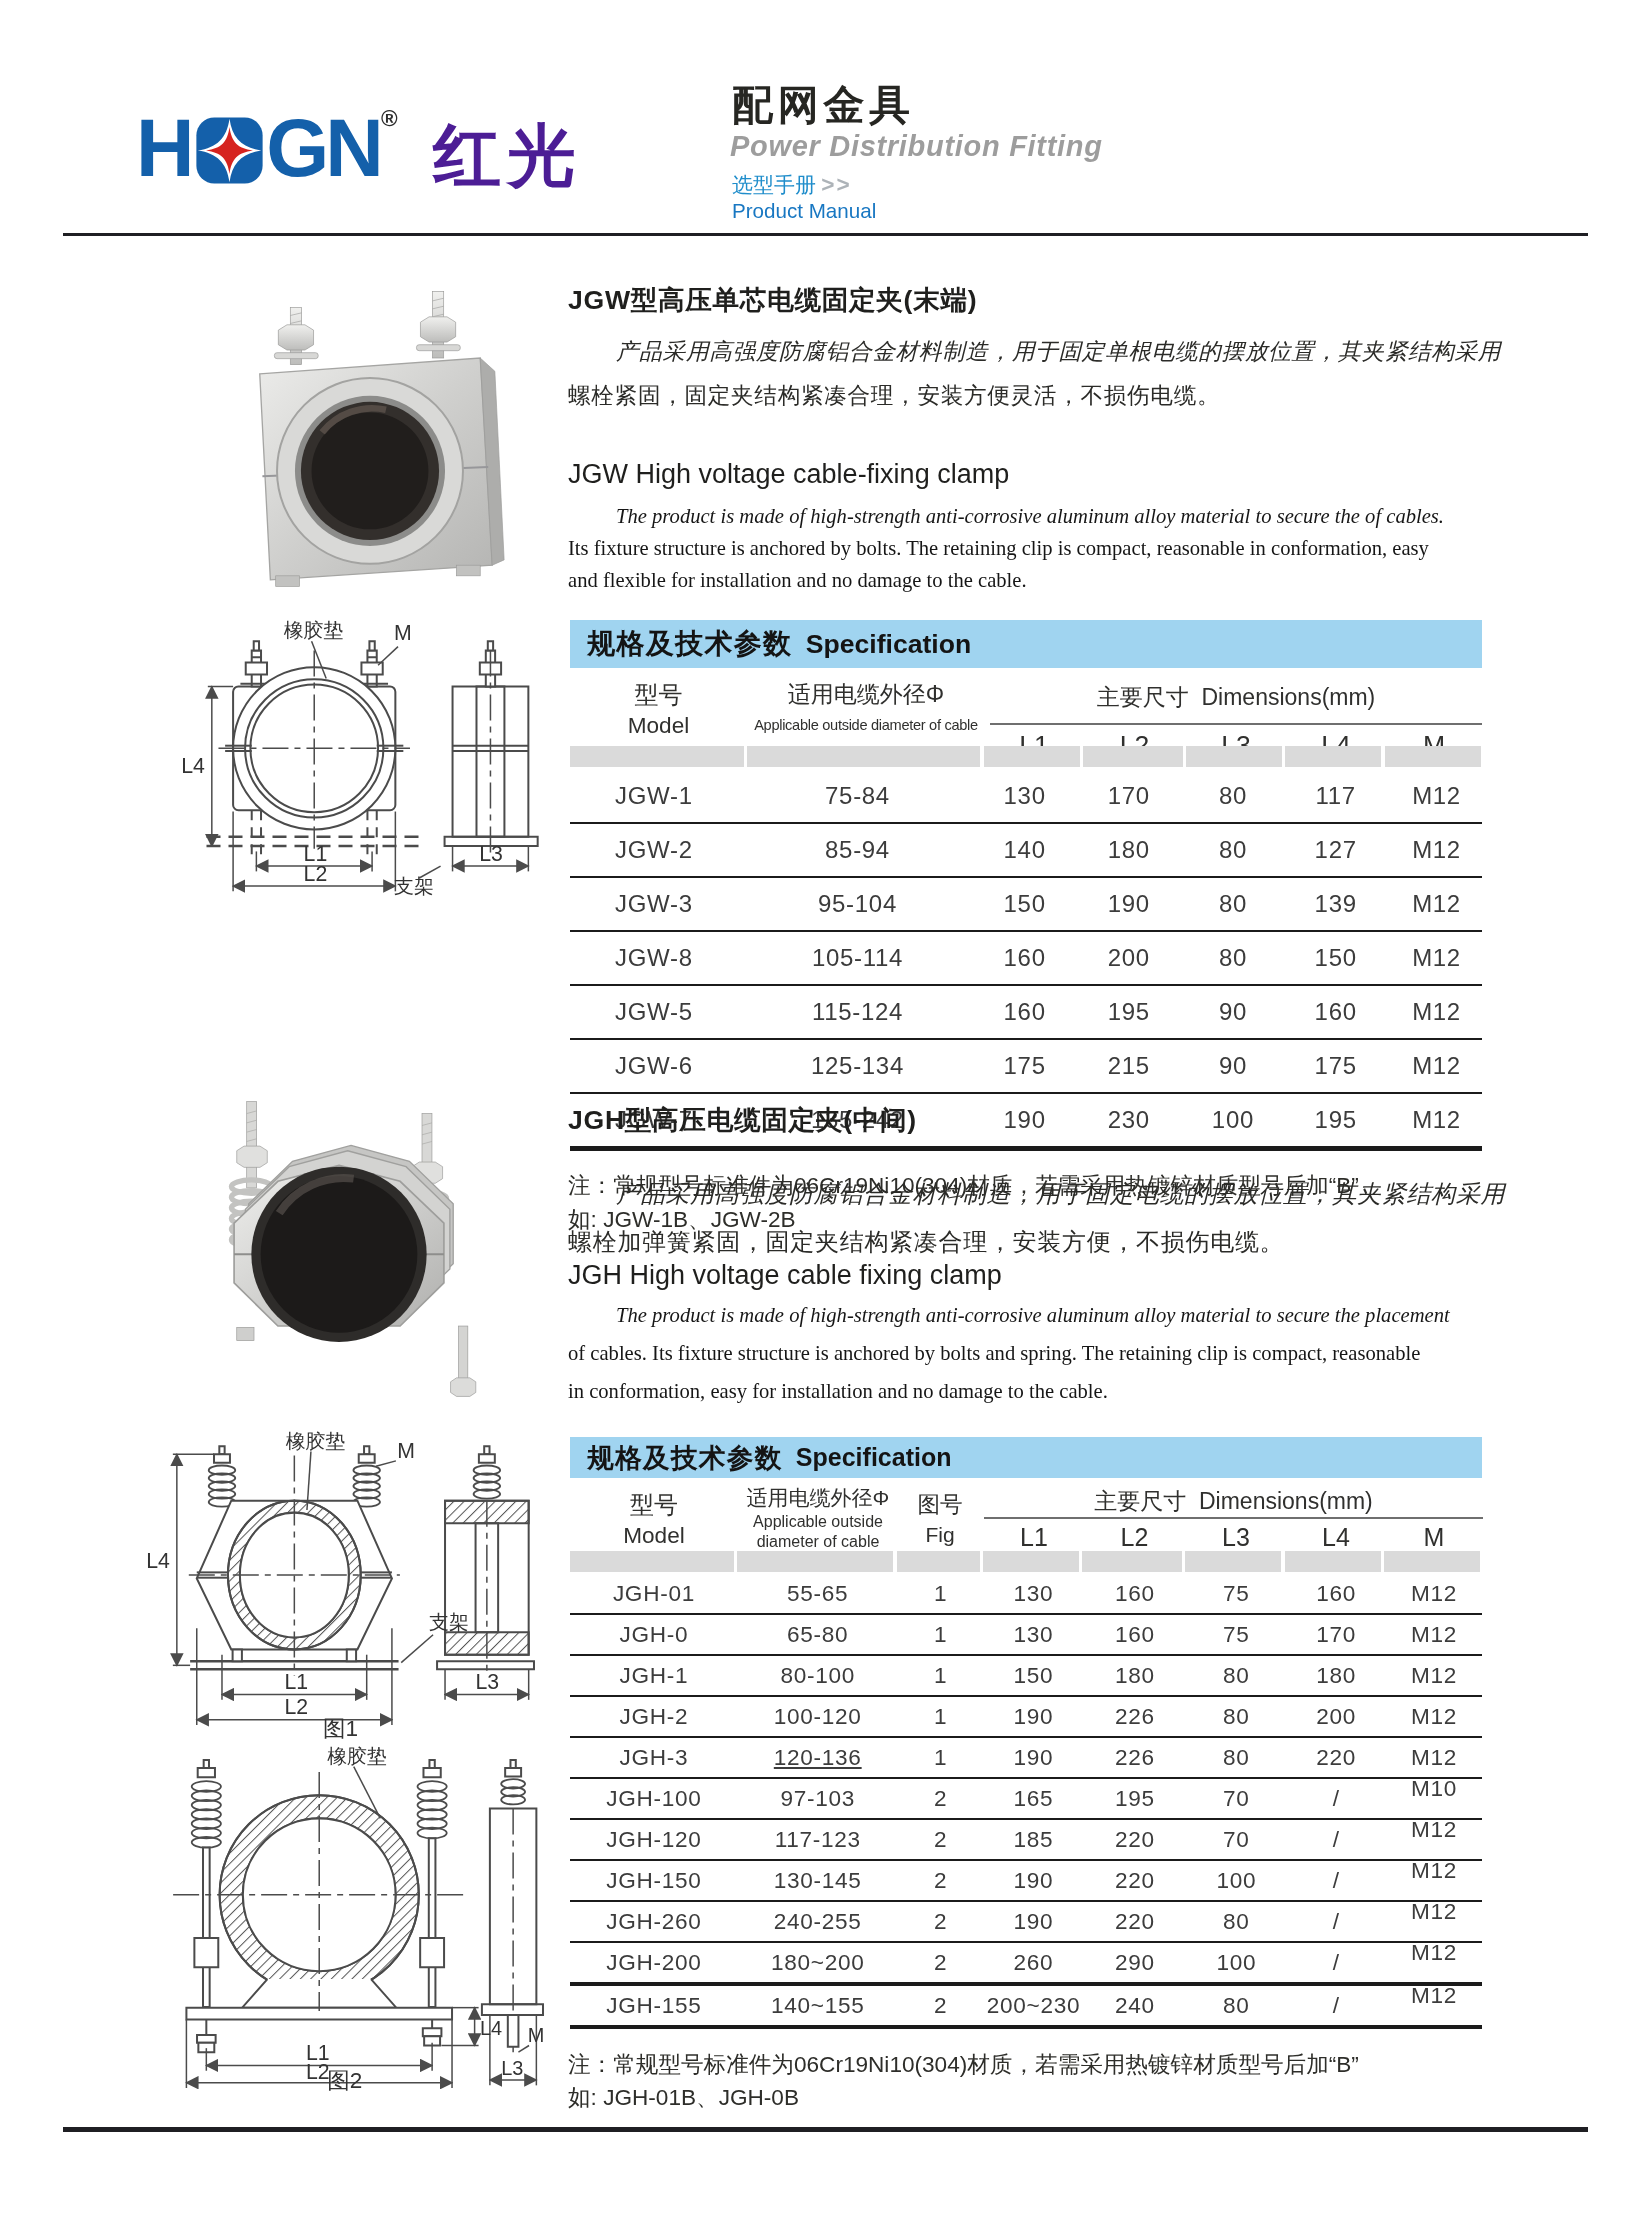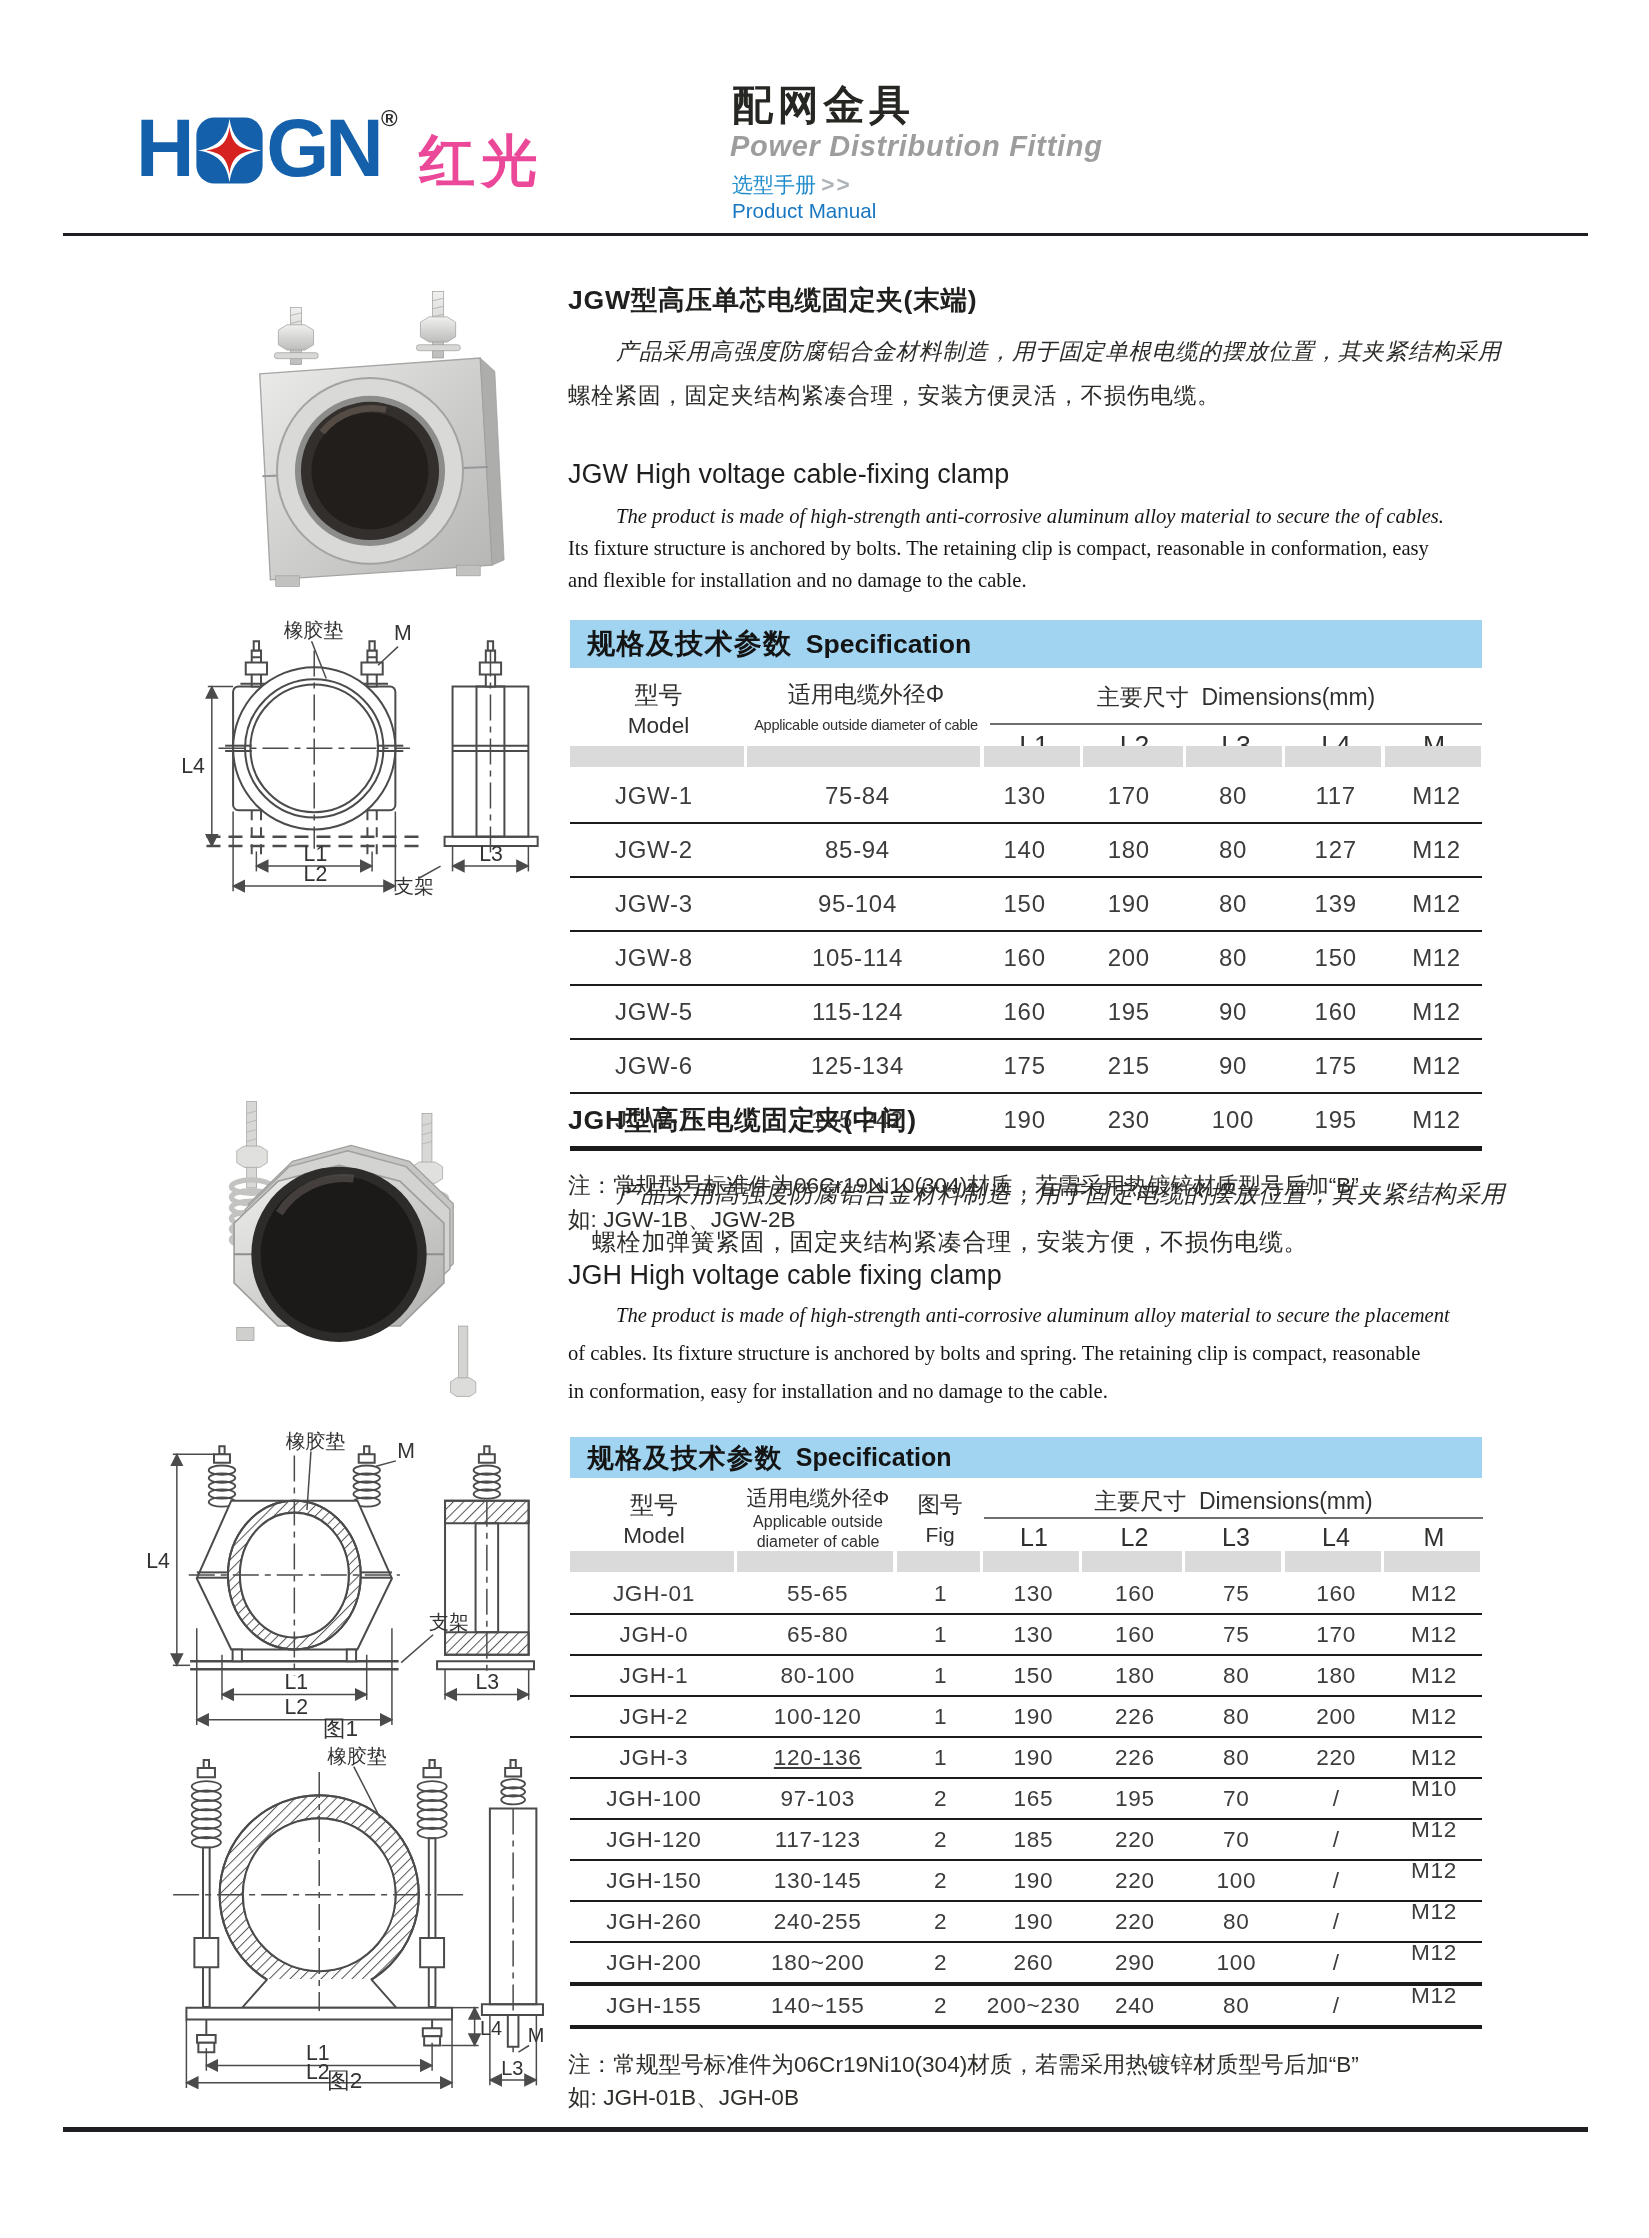--- a/index.html
+++ b/index.html
@@ -5,21 +5,21 @@
   html,body{margin:0;padding:0;background:#888;}
   #page{position:relative;width:1649px;height:2239px;background:#ffffff;
         font-family:"Liberation Sans",sans-serif;overflow:hidden;}
   .abs{position:absolute;}
   .nowrap{white-space:nowrap;}
   
   .logo{position:absolute;left:136px;top:106px;display:flex;align-items:flex-end;}
   .logo-letter{font-size:81px;line-height:1;font-weight:bold;color:#1460aa;letter-spacing:-4px;}
   .logo-o{width:69px;height:69px;margin:0 2.7px 4px 4px;}
   .logo-reg{font-size:22.6px;color:#2c2c2c;margin:0 9.3px 57px 1.3px;font-weight:bold;}
-  .logo-brand{font-size:56px;line-height:1;font-weight:bold;color:#ec4899;letter-spacing:6.6px;margin-left:12px;}
+  .logo-brand{font-size:68px;line-height:1;font-weight:bold;color:#4c1d95;letter-spacing:6.6px;margin-left:26px;}
   .hd-title-cn{position:absolute;left:732px;top:78px;font-size:41px;font-weight:900;color:#262622;letter-spacing:4.7px;}
   .hd-title-en{position:absolute;left:730px;top:130px;font-size:29px;font-style:italic;font-weight:bold;color:#9d9d9d;letter-spacing:0.7px;}
   .hd-manual{position:absolute;left:732px;top:171px;font-size:21px;color:#1f8dcb;}
   .hd-manual .arr{color:#adb3b8;font-weight:bold;letter-spacing:2px;margin-left:5.3px;font-size:22.6px;}
   .hd-manual-en{position:absolute;left:732px;top:199px;font-size:20.6px;color:#1877c2;}
   .rule{position:absolute;left:63px;width:1525px;background:#1f1f23;}
   
   .sec-title{position:absolute;left:568px;font-size:26.6px;font-weight:bold;color:#1f1f1d;letter-spacing:0.7px;}
   .cn-line{position:absolute;left:568px;font-size:22.6px;color:#2b2b28;letter-spacing:0.7px;white-space:nowrap;}
   .cn-line.s2{font-size:24px;}
@@ -366,21 +366,21 @@
 
     <g stroke="#9a9a98">
       <rect x="430" y="360" width="14" height="96" fill="#d4d4d2"></rect>
       <path d="M418 444 l9 -6 h20 l9 6 v16 l-9 6 h-20 l-9 -6 z" fill="#dcdcda"></path>
       <rect x="96" y="362" width="26" height="20" fill="#cfcfcd"></rect>
     </g>
   </svg>
 
   <div class="sec-title" style="top:1102px;">JGH型高压电缆固定夹(中间)</div>
   <div class="cn-line s2 indent" style="top:1178px;">产品采用高强度防腐铝合金材料制造，用于固定电缆的摆放位置，其夹紧结构采用</div>
-  <div class="cn-line s2" style="top:1226px;margin-left:24px;">螺栓加弹簧紧固，固定夹结构紧凑合理，安装方便，不损伤电缆。</div>
+  <div class="cn-line s2" style="top:1226px;">螺栓加弹簧紧固，固定夹结构紧凑合理，安装方便，不损伤电缆。</div>
   <div class="en-h" style="top:1260px;">JGH High voltage cable fixing clamp</div>
   <div class="en-line indent" style="top:1304px;">The product is made of high-strength anti-corrosive aluminum alloy material to secure the placement</div>
   <div class="en-line" style="top:1342px;">of cables. Its fixture structure is anchored by bolts and spring. The retaining clip is compact, reasonable</div>
   <div class="en-line" style="top:1380px;">in conformation, easy for installation and no damage to the cable.</div>
 
   <div class="specbar" style="top:1437px;height:41px;">
     <span style="font-size:26.6px;">规格及技术参数</span>
     <span style="font-size:25px;padding-left:13.3px;letter-spacing:0;">Specification</span>
   </div>
 

